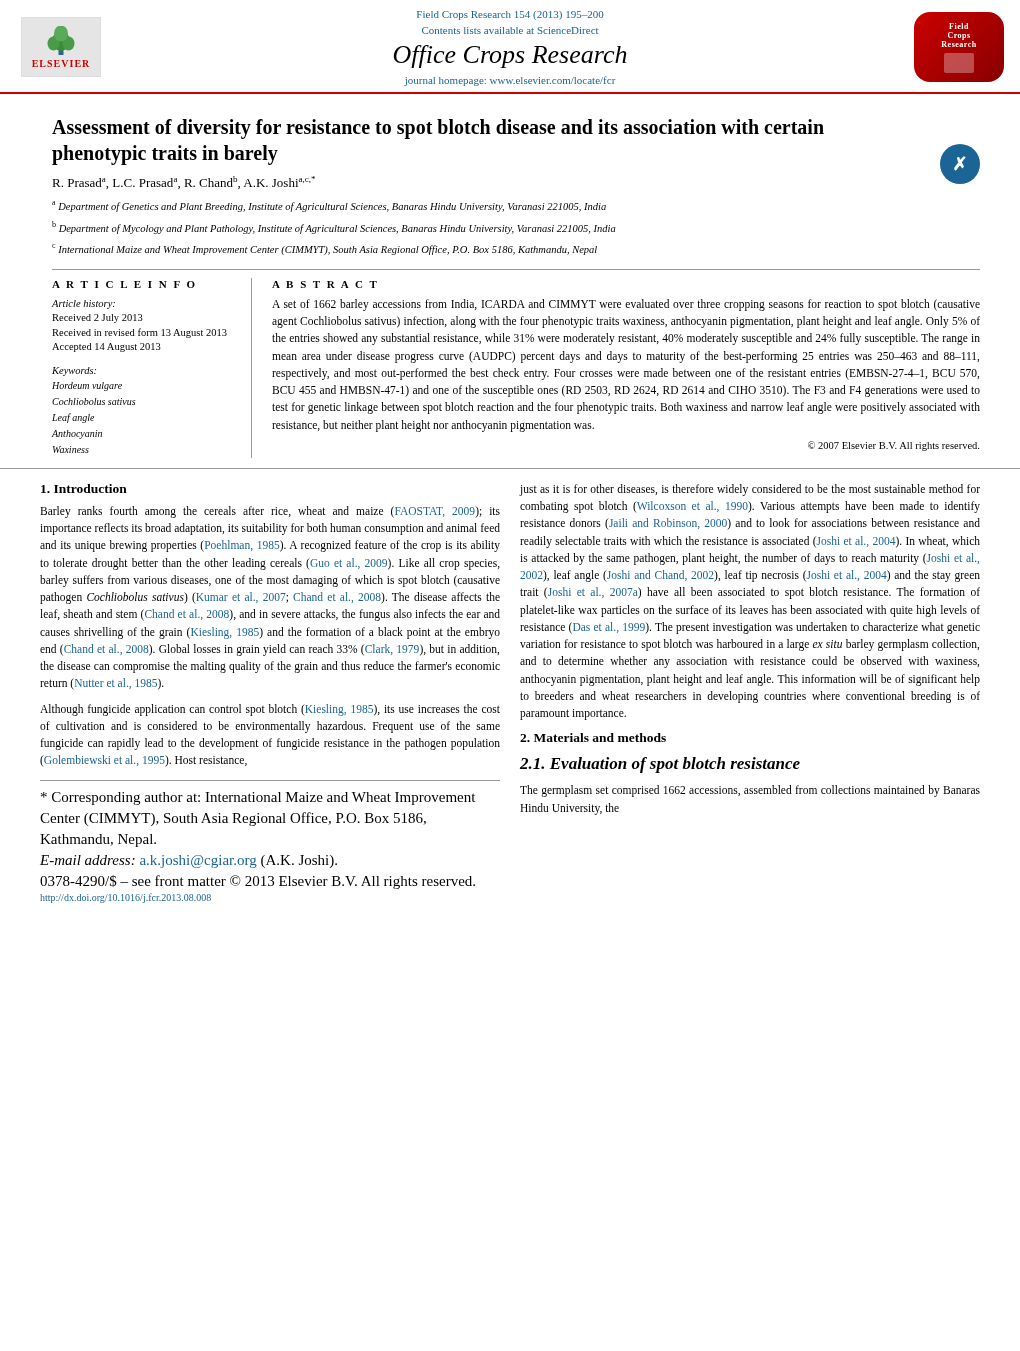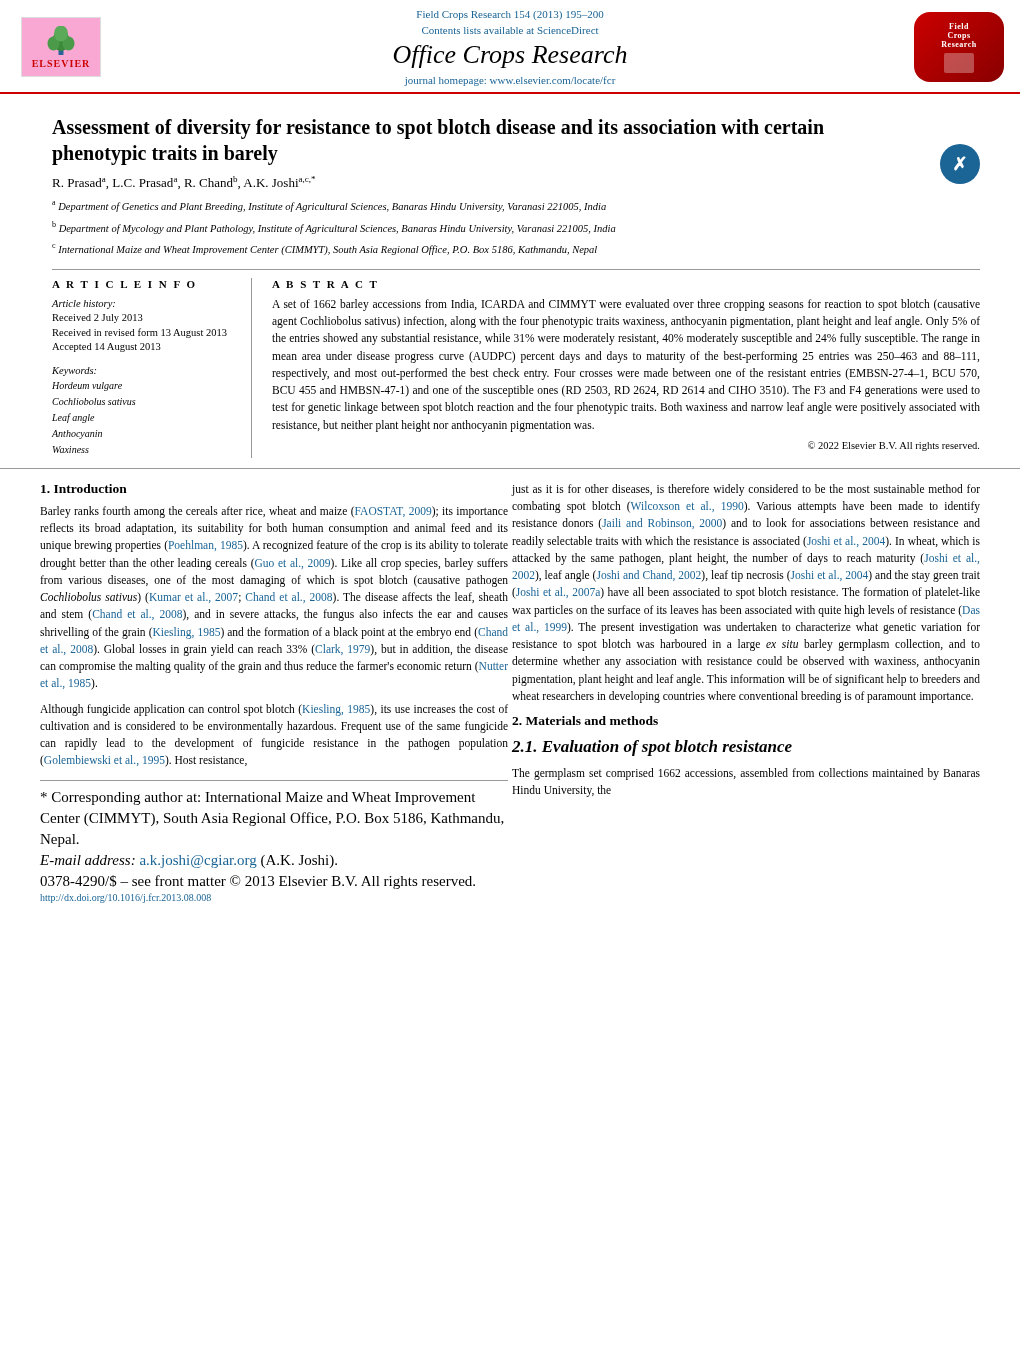--- a/index.html
+++ b/index.html
@@ -42,21 +42,21 @@
     }
     .elsevier-logo {
       width: 90px;
       display: flex;
       flex-direction: column;
       align-items: center;
     }
     .elsevier-logo-img {
       width: 80px;
       height: 60px;
-      background: #f9a8d4;
+      background: #e5e5e5;
       border: 1px solid #ddd;
       display: flex;
       align-items: center;
       justify-content: center;
       flex-direction: column;
     }
     .elsevier-tree {
       width: 40px;
       height: 30px;
     }
@@ -216,21 +216,21 @@
     }
     .abstract-copyright {
       font-size: 10.5px;
       text-align: right;
       margin-top: 6px;
     }
 
     
     .main-body {
       display: flex;
-      gap: 4px;
+      gap: 20px;
       padding: 12px 40px 10px 40px;
       border-top: 1px solid #999;
     }
 
     .body-col {
       flex: 1;
     }
 
     .section-number-title {
       font-size: 13.5px;
@@ -347,21 +347,21 @@
           <p>Cochliobolus sativus</p>
           <p>Leaf angle</p>
           <p>Anthocyanin</p>
           <p>Waxiness</p>
         </div>
       </div>
 
       <div class="abstract-col">
         <div class="section-label">A B S T R A C T</div>
         <div class="abstract-text">A set of 1662 barley accessions from India, ICARDA and CIMMYT were evaluated over three cropping seasons for reaction to spot blotch (causative agent Cochliobolus sativus) infection, along with the four phenotypic traits waxiness, anthocyanin pigmentation, plant height and leaf angle. Only 5% of the entries showed any substantial resistance, while 31% were moderately resistant, 40% moderately susceptible and 24% fully susceptible. The range in mean area under disease progress curve (AUDPC) percent days and days to maturity of the best-performing 25 entries was 250–463 and 88–111, respectively, and most out-performed the best check entry. Four crosses were made between one of the resistant entries (EMBSN-27-4–1, BCU 570, BCU 455 and HMBSN-47-1) and one of the susceptible ones (RD 2503, RD 2624, RD 2614 and CIHO 3510). The F3 and F4 generations were used to test for genetic linkage between spot blotch reaction and the four phenotypic traits. Both waxiness and narrow leaf angle were positively associated with resistance, but neither plant height nor anthocyanin pigmentation was.</div>
-        <div class="abstract-copyright">© 2022 Elsevier B.V. All rights reserved.</div>
+        <div class="abstract-copyright">© 2007 Elsevier B.V. All rights reserved.</div>
       </div>
     </div>
   </div>
 
   <div class="main-body">
 
     <div class="body-col">
       <div class="section-number-title">1. Introduction</div>
 
       <div class="body-text">

